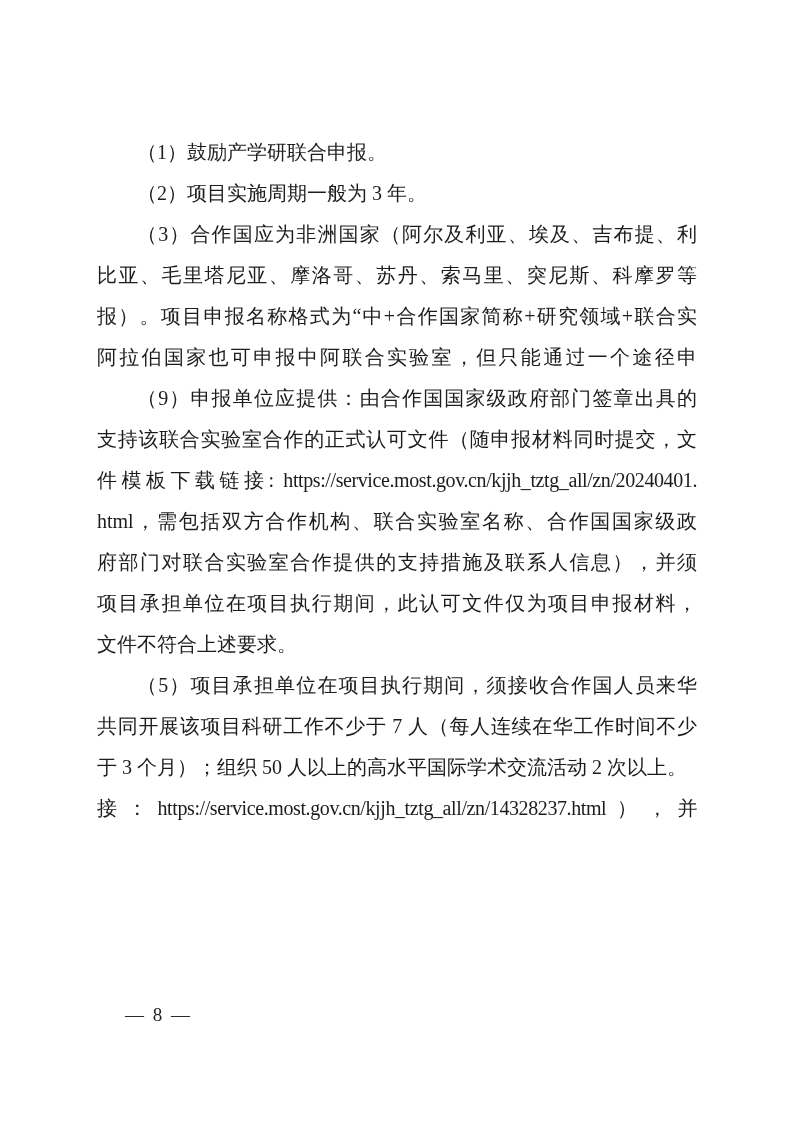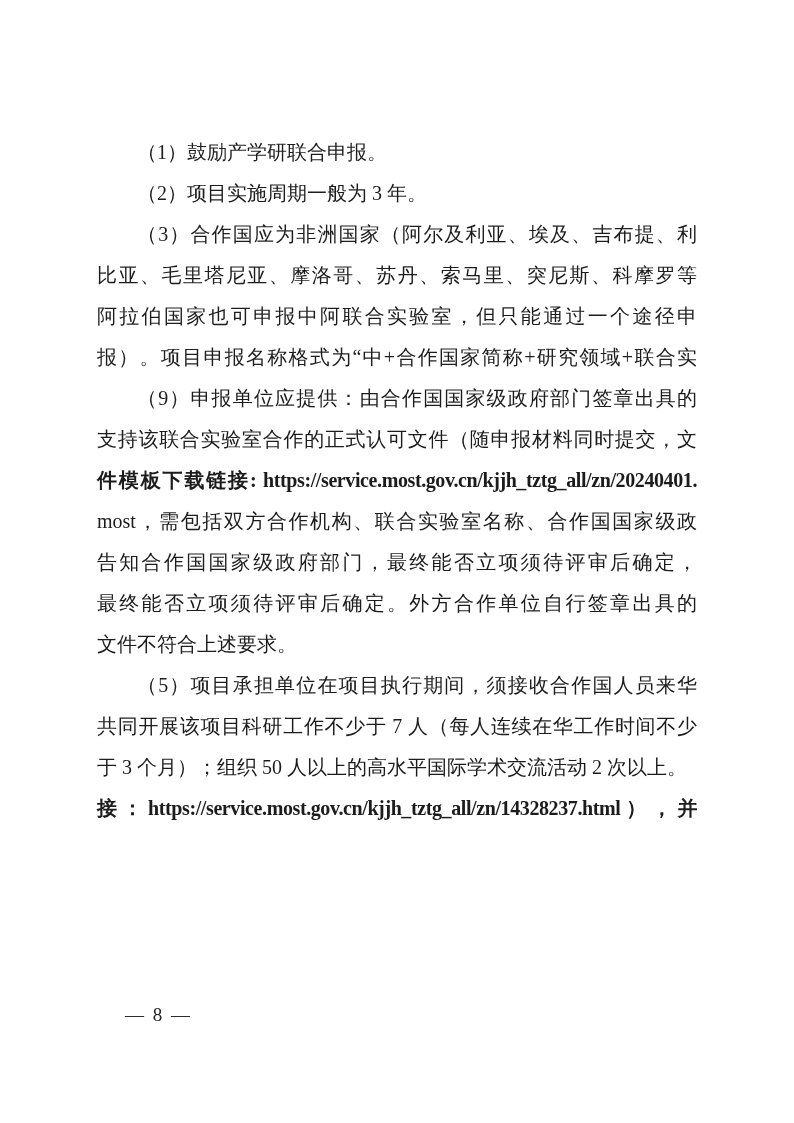--- a/index.html
+++ b/index.html
@@ -28,21 +28,21 @@
     line-height: 41px;
   }
   .para { margin: 0; }
   .line {
     display: block;
     text-align: justify;
     text-align-last: justify;
   }
   .line.first { text-indent: 2em; }
   .line.pend { text-align-last: left; }
-  .line.tight { letter-spacing: -0.4px; font-weight: bold; }
+  .line.tight { letter-spacing: -0.4px; }
   .page-footer {
     position: absolute;
     left: 125px;
     top: 1004px;
     font-size: 19px;
     word-spacing: 4px;
     color: #222222;
   }
 </style>
 </head>
@@ -55,31 +55,31 @@
       <span class="line first pend">（1）鼓励产学研联合申报。</span>
     </p>
 
     <p class="para">
       <span class="line first pend">（2）项目实施周期一般为 3 年。</span>
     </p>
 
     <p class="para">
       <span class="line first">（3）合作国应为非洲国家（阿尔及利亚、埃及、吉布提、利</span>
       <span class="line">比亚、毛里塔尼亚、摩洛哥、苏丹、索马里、突尼斯、科摩罗等</span>
+      <span class="line">报）。项目申报名称格式为“中+合作国家简称+研究领域+联合实</span>
       <span class="line">阿拉伯国家也可申报中阿联合实验室，但只能通过一个途径申</span>
-      <span class="line">报）。项目申报名称格式为“中+合作国家简称+研究领域+联合实</span>
     </p>
 
     <p class="para">
       <span class="line first">（9）申报单位应提供：由合作国国家级政府部门签章出具的</span>
       <span class="line">支持该联合实验室合作的正式认可文件（随申报材料同时提交，文</span>
       <span class="line tight">件模板下载链接: https://service.most.gov.cn/kjjh_tztg_all/zn/20240401.</span>
-      <span class="line">most，需包括双方合作机构、联合实验室名称、合作国国家级政</span>
-      <span class="line">告知合作国国家级政府部门，最终能否立项须待评审后确定，</span>
-      <span class="line">最终能否立项须待评审后确定。外方合作单位自行签章出具的</span>
+      <span class="line">html，需包括双方合作机构、联合实验室名称、合作国国家级政</span>
+      <span class="line">府部门对联合实验室合作提供的支持措施及联系人信息），并须</span>
+      <span class="line">项目承担单位在项目执行期间，此认可文件仅为项目申报材料，</span>
       <span class="line pend">文件不符合上述要求。</span>
     </p>
 
     <p class="para">
       <span class="line first">（5）项目承担单位在项目执行期间，须接收合作国人员来华</span>
       <span class="line">共同开展该项目科研工作不少于 7 人（每人连续在华工作时间不少</span>
       <span class="line pend">于 3 个月）；组织 50 人以上的高水平国际学术交流活动 2 次以上。</span>
     </p>
 
     <p class="para">

